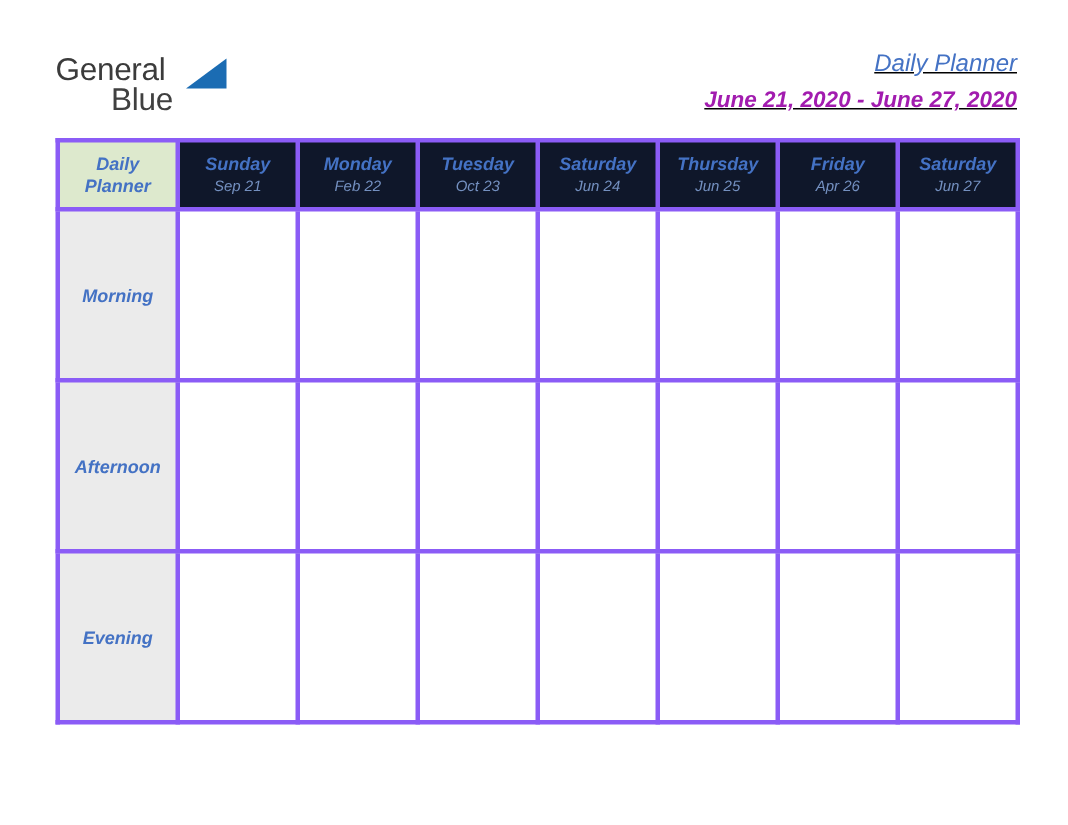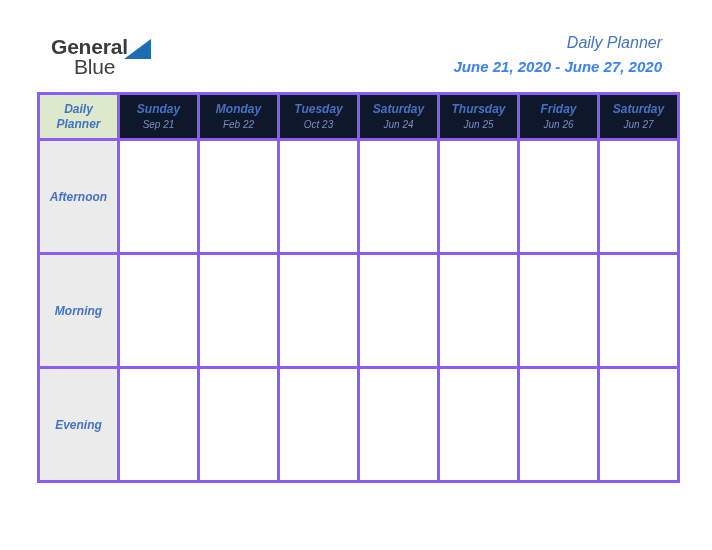--- a/index.html
+++ b/index.html
@@ -31,26 +31,25 @@
     top: 36px;
     width: 130px;
     height: 46px;
   }
   .logo-general {
     position: absolute;
     left: 0;
     top: 0;
     font-family: "Liberation Sans", sans-serif;
     font-size: 21px;
-    font-weight: 700;
+    font-weight: 400;
     color: #3b3b3b;
     letter-spacing: -0.2px;
     line-height: 22px;
     white-space: nowrap;
-    margin-left: 14px;
   }
   .logo-blue {
     position: absolute;
     left: 37px;
     top: 20px;
     font-family: "Liberation Sans", sans-serif;
     font-size: 21px;
     font-weight: 400;
     color: #404040;
     letter-spacing: -0.2px;
@@ -61,39 +60,40 @@
     position: absolute;
     left: 85px;
     top: 2px;
     width: 30px;
     height: 22px;
   }
 
   
   .title-block {
     position: absolute;
-    right: 50px;
+    right: 34px;
     top: 33px;
     text-align: right;
+    text-decoration: underline;
   }
   .doc-title {
     font-family: "Liberation Sans", sans-serif;
     font-size: 16px;
     font-style: italic;
     font-weight: 400;
     color: #4472c4;
     line-height: 20px;
     white-space: nowrap;
   }
   .doc-subtitle {
     font-family: "Liberation Sans", sans-serif;
     font-size: 15px;
     font-style: italic;
     font-weight: 700;
-    color: #3b82f6;
+    color: #a21caf;
     line-height: 20px;
     margin-top: 4px;
     white-space: nowrap;
   }
 
   
   .planner-wrap {
     position: absolute;
     left: 37px;
     top: 92px;
@@ -241,57 +241,57 @@
         <th class="day-head">
           <span class="day-name">Saturday</span>
           <span class="day-date">Jun 24</span>
         </th>
         <th class="day-head">
           <span class="day-name">Thursday</span>
           <span class="day-date">Jun 25</span>
         </th>
         <th class="day-head">
           <span class="day-name">Friday</span>
-          <span class="day-date">Jun 26</span>
+          <span class="day-date">Apr 26</span>
         </th>
         <th class="day-head">
           <span class="day-name">Saturday</span>
           <span class="day-date">Jun 27</span>
         </th>
       </tr>
     </thead>
     <tbody>
 
       <tr>
+        <td class="row-label">Morning</td>
+        <td class="slot-cell">
+            <span class="slot-text"></span>
+          </td>
+        <td class="slot-cell">
+            <span class="slot-text"></span>
+          </td>
+        <td class="slot-cell">
+            <span class="slot-text"></span>
+          </td>
+        <td class="slot-cell">
+            <span class="slot-text"></span>
+          </td>
+        <td class="slot-cell">
+            <span class="slot-text"></span>
+          </td>
+        <td class="slot-cell">
+            <span class="slot-text"></span>
+          </td>
+        <td class="slot-cell">
+            <span class="slot-text"></span>
+          </td>
+      </tr>
+
+      <tr>
         <td class="row-label">Afternoon</td>
-        <td class="slot-cell">
-            <span class="slot-text"></span>
-          </td>
-        <td class="slot-cell">
-            <span class="slot-text"></span>
-          </td>
-        <td class="slot-cell">
-            <span class="slot-text"></span>
-          </td>
-        <td class="slot-cell">
-            <span class="slot-text"></span>
-          </td>
-        <td class="slot-cell">
-            <span class="slot-text"></span>
-          </td>
-        <td class="slot-cell">
-            <span class="slot-text"></span>
-          </td>
-        <td class="slot-cell">
-            <span class="slot-text"></span>
-          </td>
-      </tr>
-
-      <tr>
-        <td class="row-label">Morning</td>
         <td class="slot-cell">
             <span class="slot-text"></span>
           </td>
         <td class="slot-cell">
             <span class="slot-text"></span>
           </td>
         <td class="slot-cell">
             <span class="slot-text"></span>
           </td>
         <td class="slot-cell">

